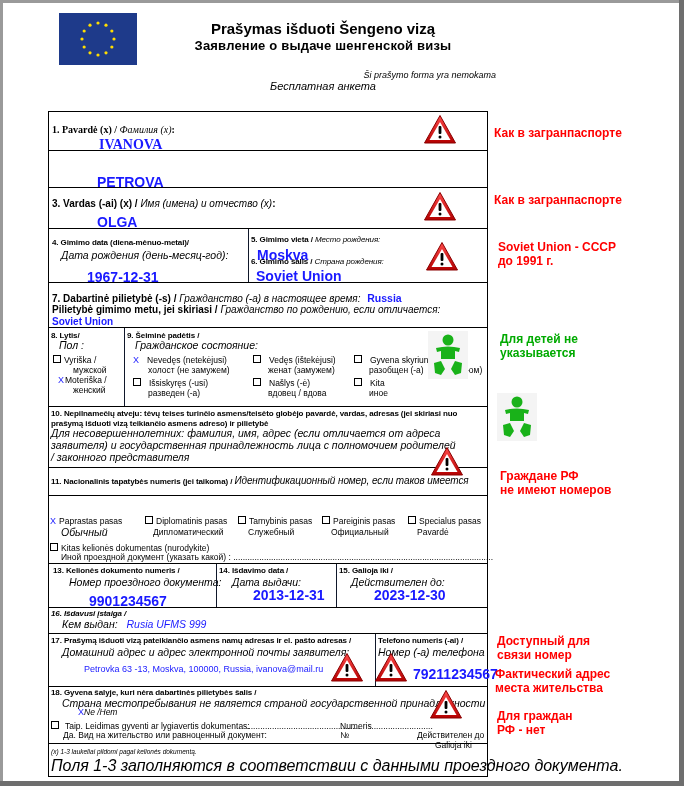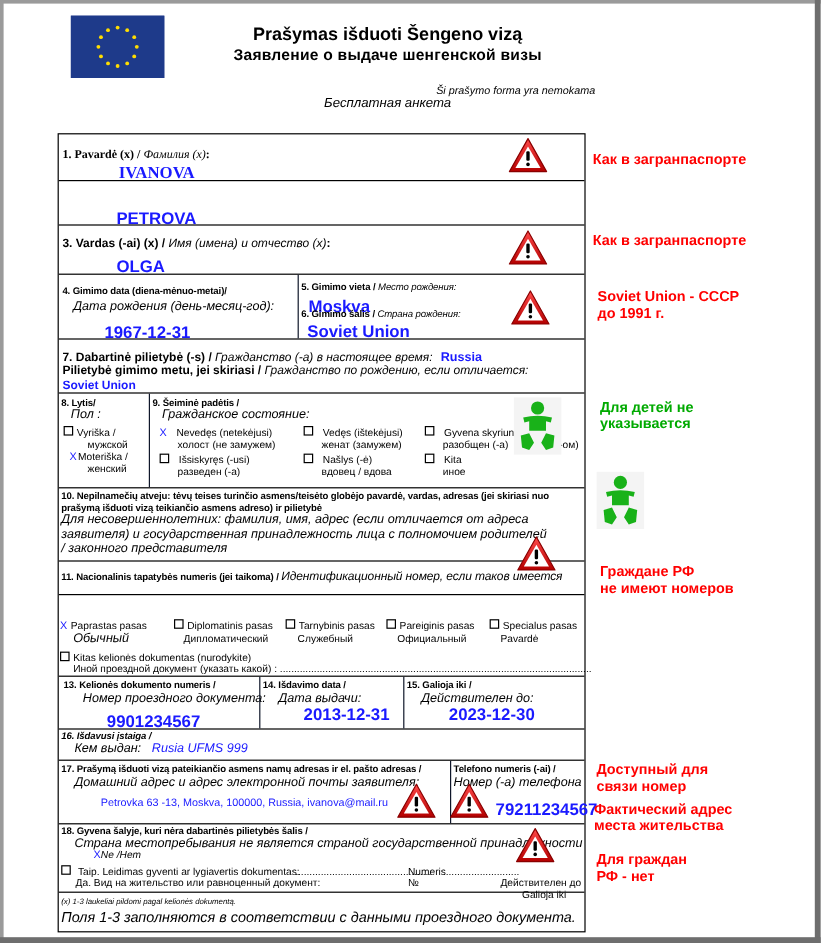--- a/index.html
+++ b/index.html
@@ -384,21 +384,21 @@
           </defs>
           <path d="M17 1.5 L32.5 29 L1.5 29 Z" fill="url(#wg)" stroke="#8a0000" stroke-width="1" stroke-linejoin="round"></path>
           <path d="M17 8 L27.5 26 L6.5 26 Z" fill="#ffffff"></path>
           <rect x="15.6" y="12" width="2.8" height="8" rx="1" fill="#000"></rect>
           <circle cx="17" cy="23" r="1.5" fill="#000"></circle>
         </svg>
       </div>
   </div>
 
   <div class="abs" style="left:2px;top:636px;font-size:6.5px;font-style:italic;">(x) 1-3 laukeliai pildomi pagal kelionės dokumentą.</div>
-  <div class="abs ru-it" style="left:2px;top:645px;font-size:12px;">Поля 1-3 заполняются в соответствии с данными проездного документа.</div>
+  <div class="abs ru-it" style="left:2px;top:645px;font-size:16px;">Поля 1-3 заполняются в соответствии с данными проездного документа.</div>
 </div>
 
 <div class="note red" style="left:494px;top:126px;">Как в загранпаспорте</div>
 <div class="note red" style="left:494px;top:193px;">Как в загранпаспорте</div>
 <div class="note red" style="left:498px;top:240px;">
   <div>Soviet Union  - СССР</div>
   <div>до 1991 г.</div>
 </div>
 <div class="note green" style="left:500px;top:332px;">
   <div>Для детей не</div>

